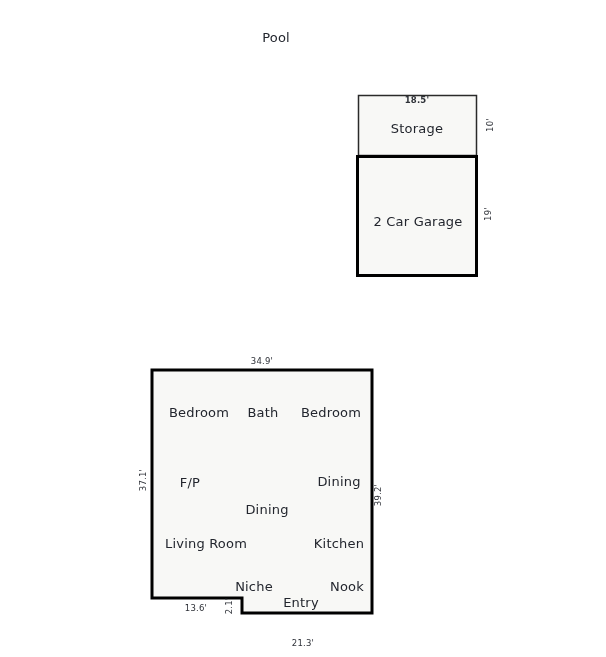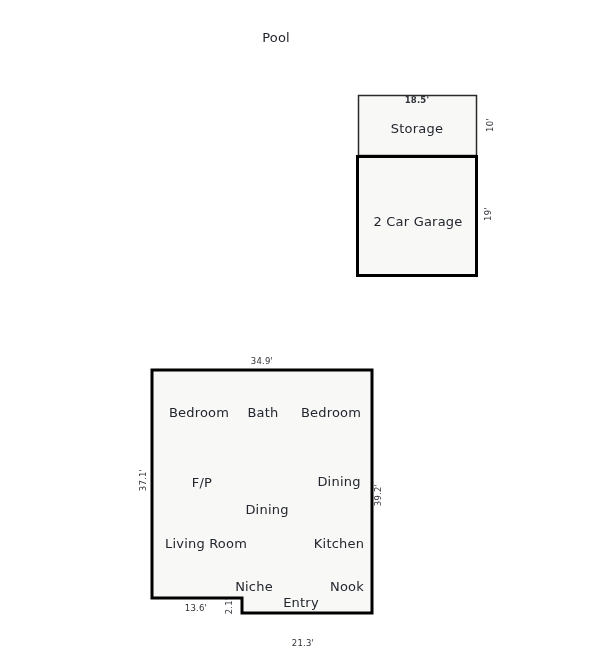--- a/index.html
+++ b/index.html
@@ -61,21 +61,21 @@
   <div class="lbl" style="left:417px; top:128px;">Storage</div>
   <div class="lbl" style="left:418px; top:221px;">2 Car Garage</div>
 
   <div class="dim" style="left:417px; top:100px;font-weight:bold;">18.5'</div>
   <div class="dim vert" style="left:490px; top:125px;">10'</div>
   <div class="dim vert" style="left:488px; top:214px;">19'</div>
 
   <div class="lbl" style="left:199px; top:412px;">Bedroom</div>
   <div class="lbl" style="left:263px; top:412px;">Bath</div>
   <div class="lbl" style="left:331px; top:412px;">Bedroom</div>
-  <div class="lbl" style="left:190px; top:482px;margin-left:12px;">F/P</div>
+  <div class="lbl" style="left:190px; top:482px;">F/P</div>
   <div class="lbl" style="left:339px; top:481px;">Dining</div>
   <div class="lbl" style="left:267px; top:509px;">Dining</div>
   <div class="lbl" style="left:339px; top:543px;">Kitchen</div>
   <div class="lbl" style="left:206px; top:543px;">Living Room</div>
   <div class="lbl" style="left:254px; top:586px;">Niche</div>
   <div class="lbl" style="left:347px; top:586px;">Nook</div>
   <div class="lbl" style="left:301px; top:602px;">Entry</div>
 
   <div class="dim" style="left:262px; top:361px;">34.9'</div>
   <div class="dim vert" style="left:143px; top:480px;">37.1'</div>

